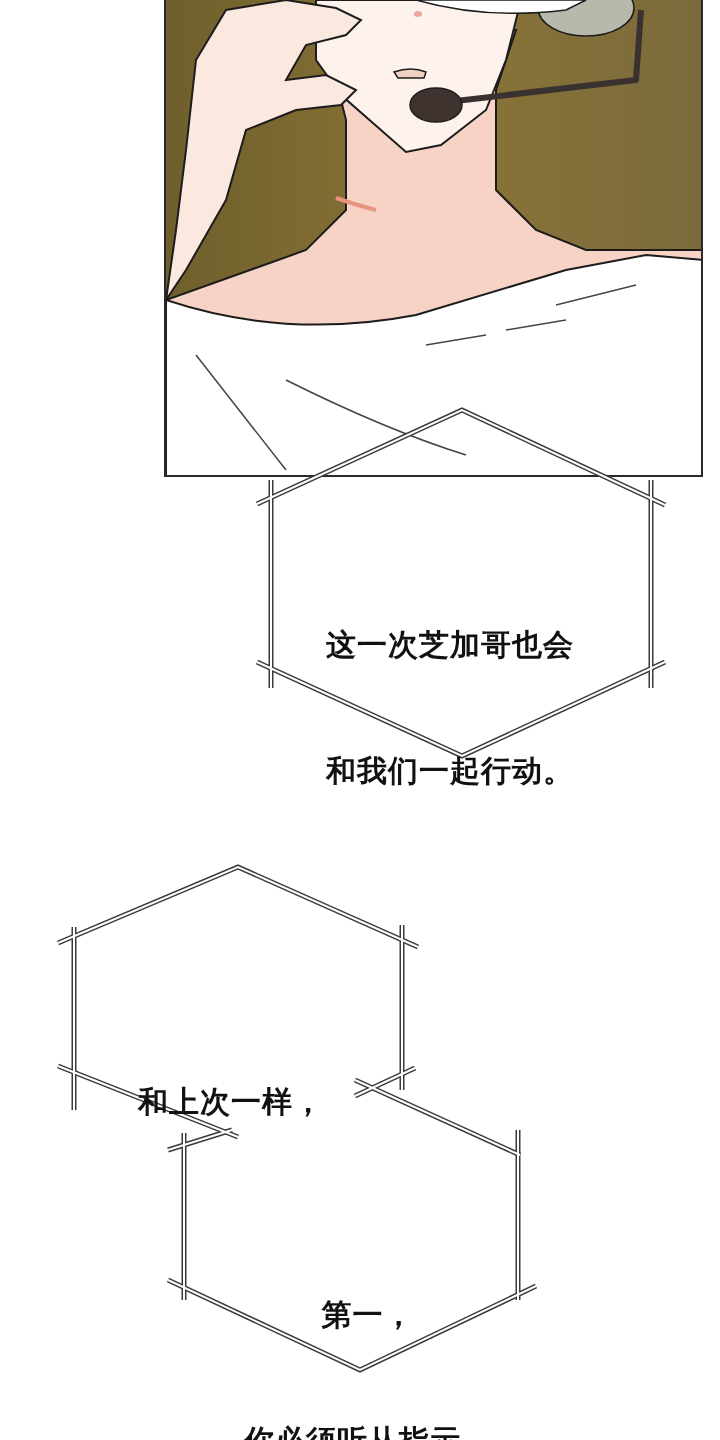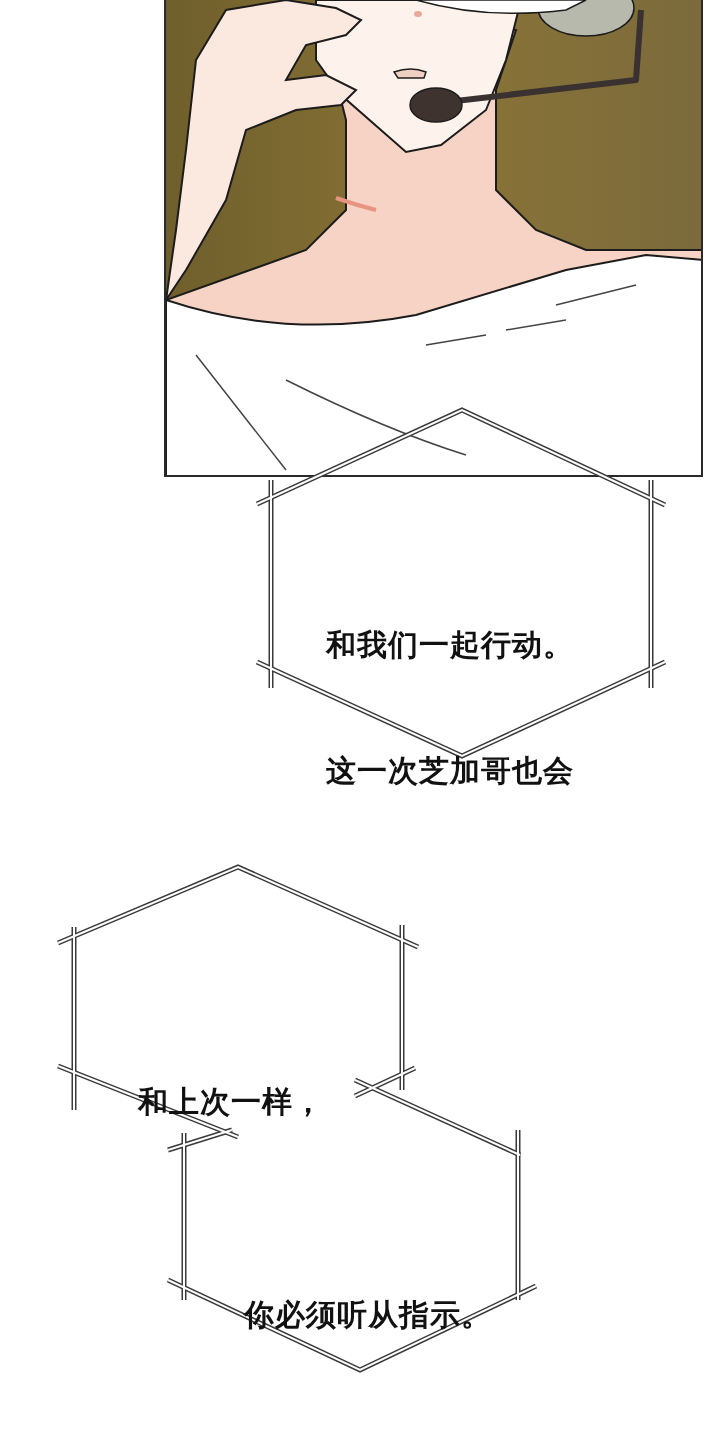--- a/index.html
+++ b/index.html
@@ -90,23 +90,24 @@
     <line x1="415" y1="1068" x2="355" y2="1096"></line>
     <polyline points="355,1080 520,1155"></polyline>
     <polyline points="168,1150 232,1130"></polyline>
     <polyline points="168,1280 360,1370 536,1286"></polyline>
     <line x1="184" y1="1133" x2="184" y2="1300"></line>
     <line x1="518" y1="1130" x2="518" y2="1300"></line>
   </g>
 </svg>
 
 <div class="text t1">
+  <div>这一次芝加哥也会</div>
   <div>和我们一起行动。</div>
-  <div>这一次芝加哥也会</div>
 </div>
 
 <div class="text t2">
   <div>和上次一样，</div>
 </div>
 
 <div class="text t3">
+  <div>第一，</div>
   <div>你必须听从指示。</div>
 </div>
 
 </body></html>

